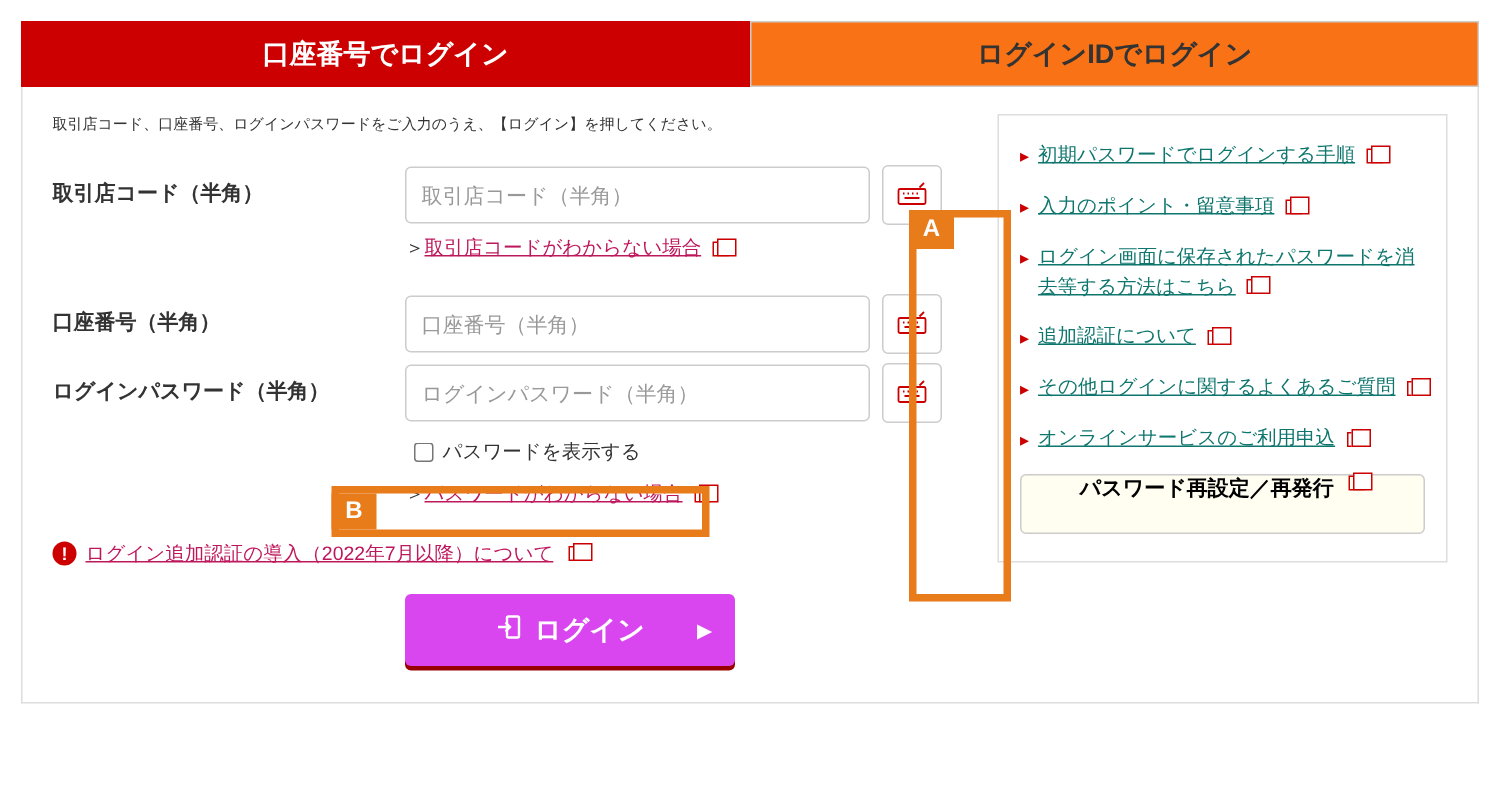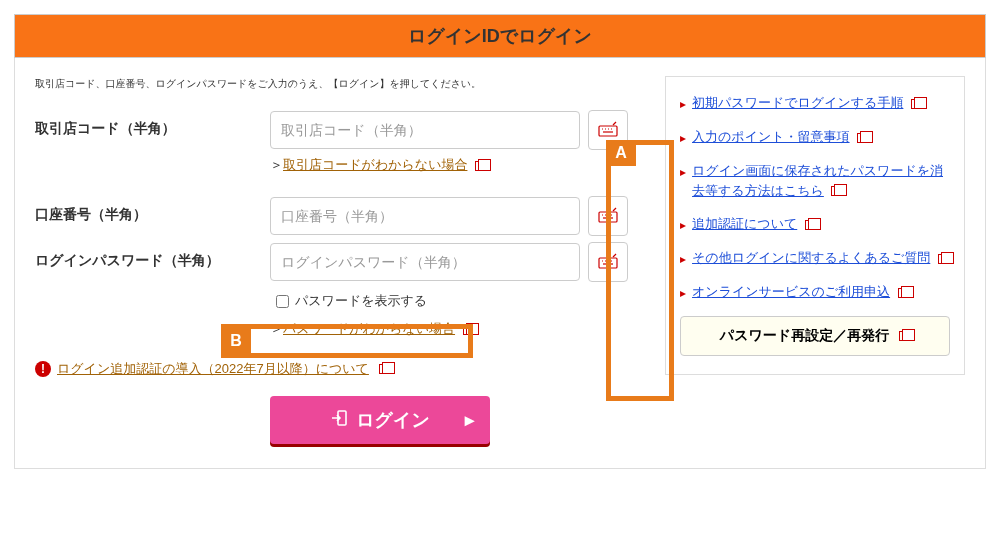--- a/index.html
+++ b/index.html
@@ -13,48 +13,49 @@
   .left { flex: 1; }
   .instructions { font-size: 10px; line-height: 1.6; margin-bottom: 18px; }
   .field-row { display: flex; align-items: flex-start; margin-bottom: 6px; }
   .label { width: 235px; font-weight: bold; font-size: 14px; padding-top: 10px; }
   .input-area { flex: 1; }
   .input-line { display: flex; align-items: center; gap: 8px; }
   input[type=text], input[type=password] { width: 310px; height: 38px; border: 1px solid #ccc; border-radius: 4px; padding: 0 10px; font-size: 14px; color: #333; }
   input::placeholder { color: #999; }
   .kbd-btn { width: 40px; height: 40px; border: 1px solid #ccc; border-radius: 4px; background: #fff; display: flex; align-items: center; justify-content: center; cursor: pointer; }
   .helper { margin: 6px 0 16px 0; font-size: 13px; }
-  .helper a, .link { color: #a16207; text-decoration: underline; }
+  .helper a, .link { color: #be185d; text-decoration: underline; }
   .helper .gt { color: #333; text-decoration: none; }
   .popup-icon { display: inline-block; width: 11px; height: 10px; border: 1px solid #c00; position: relative; margin-left: 4px; vertical-align: middle; }
   .popup-icon::after { content: ""; position: absolute; width: 11px; height: 10px; border: 1px solid #c00; left: 2px; top: -3px; background: #fff; }
   .checkbox-row { display: flex; align-items: center; gap: 6px; margin: 6px 0; padding: 4px 6px; }
   .notice { display: flex; align-items: center; gap: 6px; margin-top: 4px; }
   .warn-icon { width: 16px; height: 16px; border-radius: 50%; background: #c00; color: #fff; display: flex; align-items: center; justify-content: center; font-weight: bold; font-size: 12px; }
-  .login-btn { width: 220px; height: 48px; background: #ec4899; color: #fff; border: none; border-radius: 4px; font-size: 18px; font-weight: bold; display: flex; align-items: center; justify-content: center; gap: 8px; margin: 18px 0 0 235px; cursor: pointer; position: relative; box-shadow: 0 3px 0 #900; }
+  .login-btn { width: 220px; height: 48px; background: #d946ef; color: #fff; border: none; border-radius: 4px; font-size: 18px; font-weight: bold; display: flex; align-items: center; justify-content: center; gap: 8px; margin: 18px 0 0 235px; cursor: pointer; position: relative; box-shadow: 0 3px 0 #900; }
   .login-btn .arrow { position: absolute; right: 16px; color: #fff; }
   .right { width: 300px; }
   .right-box { border: 1px solid #ddd; padding: 16px 14px 18px 14px; }
   .right-title { font-weight: bold; font-size: 15px; text-align: center; margin-bottom: 14px; }
   .right-list { list-style: none; }
   .right-list li { margin-bottom: 14px; font-size: 13px; line-height: 1.5; display: flex; align-items: flex-start; gap: 6px; }
   .right-list li .caret { color: #c00; font-size: 12px; flex-shrink: 0; margin-top: 2px; }
-  .right-list li a { color: #1d4ed8; text-decoration: underline; }
-  .reset-btn { width: 100%; height: 40px; background: #fffef0; border: 1px solid #ccc; border-radius: 4px; font-size: 14px; font-weight: bold; display: flex; align-items: center; justify-content: center; gap: 6px; cursor: pointer; margin-top: 4px; }
+  .right-list li a { color: #0f766e; text-decoration: underline; }
+  .reset-btn { width: 100%; height: 40px; background: #fffef0; border: 1px solid #ccc; border-radius: 4px; font-size: 14px; font-weight: bold; display: flex; align-items: flex-start; justify-content: center; gap: 6px; cursor: pointer; margin-top: 4px; }
   
   .callout-a { position: absolute; left: 591px; top: 82px; width: 68px; height: 261px; border: 5px solid #e87b1a; pointer-events: none; }
   .callout-a .badge { position: absolute; top: -5px; left: -5px; width: 30px; height: 26px; background: #e87b1a; color: #fff; font-weight: bold; display: flex; align-items: center; justify-content: center; font-size: 16px; }
   .callout-b { position: absolute; border: 5px solid #e87b1a; left: 221px; top: 324px; width: 252px; height: 34px; display: flex; align-items: center; pointer-events: none; }
   .callout-b .badge { width: 30px; height: 24px; background: #e87b1a; color: #fff; font-weight: bold; display: flex; align-items: center; justify-content: center; font-size: 16px; margin-left: -5px; }
 </style>
 </head>
 <body>
 
 <div class="wrap">
   <div class="tabs">
+    <div class="tab active">口座番号でログイン</div>
     <div class="tab inactive">ログインIDでログイン</div>
   </div>
   <div class="panel">
     <div class="left">
       <p class="instructions">取引店コード、口座番号、ログインパスワードをご入力のうえ、【ログイン】を押してください。</p>
 
       <div class="field-row">
         <div class="label">取引店コード（半角）</div>
         <div class="input-area">
           <div class="input-line">

